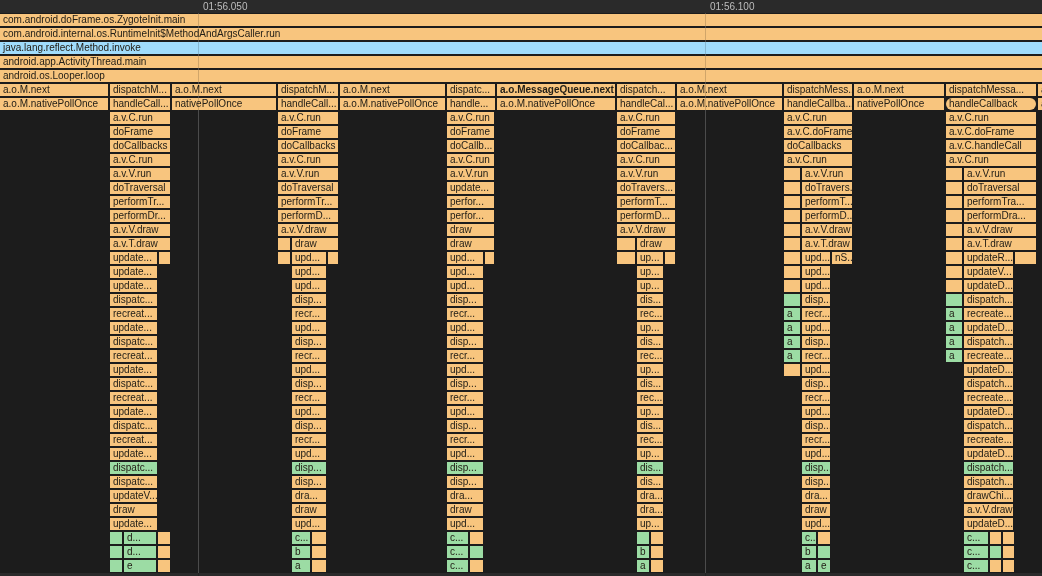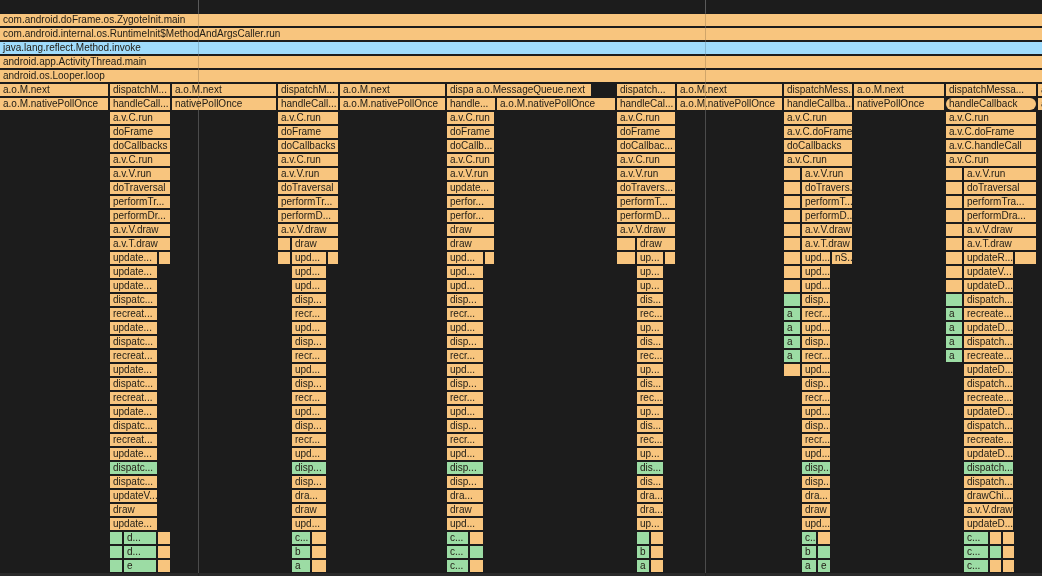--- a/index.html
+++ b/index.html
@@ -19,39 +19,43 @@
   }
   .cell.o{background:#f8c57e;}
   .cell.g{background:#9cdca4;}
   .cell.b{background:#a0dcfc;}
   .footer-strip{position:absolute;left:0;top:573px;width:1042px;height:3px;background:#2a2a2a;z-index:3;}
 </style>
 </head>
 <body>
 
 <div class="stage">
+  <div class="ruler">
+      <div class="tick-label" style="left: 203px;">01:56.050</div>
+      <div class="tick-label" style="left: 710px;">01:56.100</div>
+    </div>
   <div>
       <div class="gridline" style="left: 198px;"></div>
       <div class="gridshade" style="left: 198px;"></div>
       <div class="gridline" style="left: 705px;"></div>
       <div class="gridshade" style="left: 705px;"></div>
     </div>
   <div>
       <div class="cell o" title="com.android.internal.os.ZygoteInit.main" style="left: 0px; top: 14px; width: 1042px;">com.android.doFrame.os.ZygoteInit.main</div>
       <div class="cell o" title="com.android.internal.os.RuntimeInit$MethodAndArgsCaller.run" style="left: 0px; top: 28px; width: 1042px;">com.android.internal.os.RuntimeInit$MethodAndArgsCaller.run</div>
       <div class="cell b" title="java.lang.reflect.Method.invoke" style="left: 0px; top: 42px; width: 1042px;">java.lang.reflect.Method.invoke</div>
       <div class="cell o" title="android.app.ActivityThread.main" style="left: 0px; top: 56px; width: 1042px;">android.app.ActivityThread.main</div>
       <div class="cell o" title="android.os.Looper.loop" style="left: 0px; top: 70px; width: 1042px;">android.os.Looper.loop</div>
       <div class="cell o" title="a.o.M.next" style="left: 0px; top: 84px; width: 108px;">a.o.M.next</div>
       <div class="cell o" title="dispatchM..." style="left: 110px; top: 84px; width: 60px;">dispatchM...</div>
       <div class="cell o" title="a.o.M.next" style="left: 172px; top: 84px; width: 104px;">a.o.M.next</div>
       <div class="cell o" title="dispatchM..." style="left: 278px; top: 84px; width: 60px;">dispatchM...</div>
       <div class="cell o" title="a.o.M.next" style="left: 340px; top: 84px; width: 105px;">a.o.M.next</div>
       <div class="cell o" title="dispatc..." style="left: 447px; top: 84px; width: 48px;">dispatc...</div>
-      <div class="cell o" title="a.o.MessageQueue.next" style="left: 473px; top: 84px; width: 118px;">a.o.MessageQueue.next</div>
+      <div class="cell o" title="a.o.MessageQueue.next" style="left: 497px; top: 84px; width: 118px; font-weight: bold;">a.o.MessageQueue.next</div>
       <div class="cell o" title="dispatch..." style="left: 617px; top: 84px; width: 58px;">dispatch...</div>
       <div class="cell o" title="a.o.M.next" style="left: 677px; top: 84px; width: 105px;">a.o.M.next</div>
       <div class="cell o" title="dispatchMess..." style="left: 784px; top: 84px; width: 68px;">dispatchMess...</div>
       <div class="cell o" title="a.o.M.next" style="left: 854px; top: 84px; width: 90px;">a.o.M.next</div>
       <div class="cell o" title="dispatchMessa..." style="left: 946px; top: 84px; width: 90px;">dispatchMessa...</div>
       <div class="cell o" title="a." style="left: 1038px; top: 84px; width: 4px;">a.</div>
       <div class="cell o" title="a.o.M.nativePollOnce" style="left: 0px; top: 98px; width: 108px;">a.o.M.nativePollOnce</div>
       <div class="cell o" title="handleCall..." style="left: 110px; top: 98px; width: 60px;">handleCall...</div>
       <div class="cell o" title="nativePollOnce" style="left: 172px; top: 98px; width: 104px;">nativePollOnce</div>
       <div class="cell o" title="handleCall..." style="left: 278px; top: 98px; width: 60px;">handleCall...</div>

